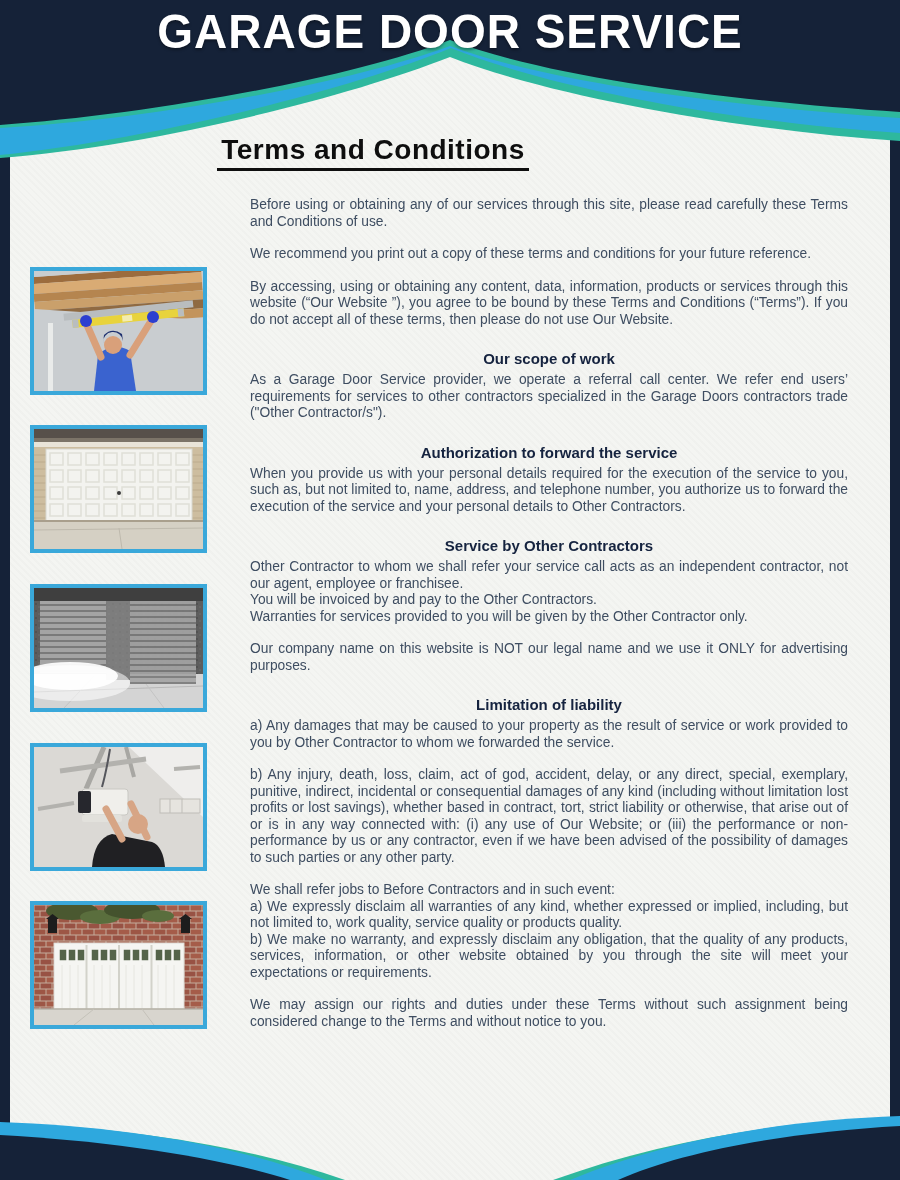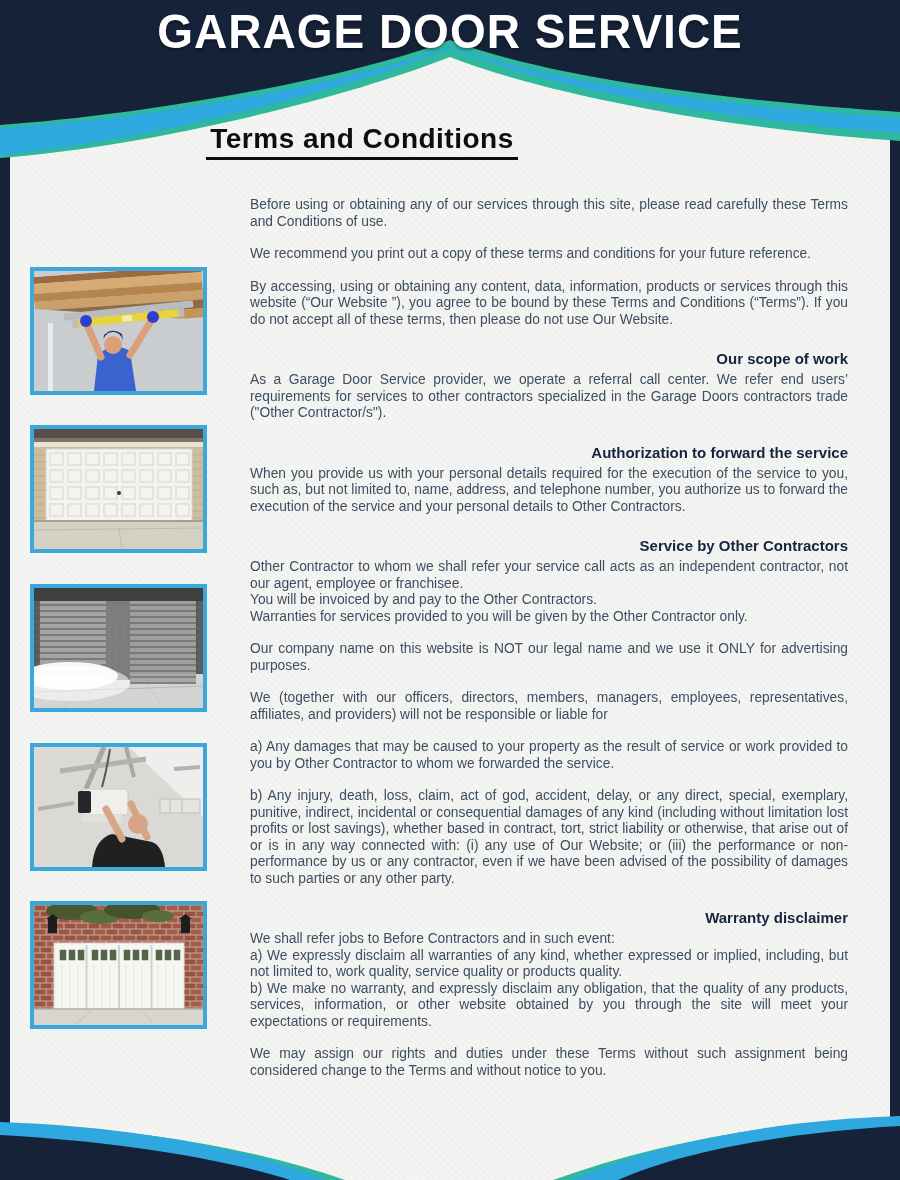--- a/index.html
+++ b/index.html
@@ -15,41 +15,41 @@
   }
   .wave-top{position:absolute;top:0;left:0;width:900px;height:162px;display:block;}
   .wave-bottom{position:absolute;bottom:0;left:0;width:900px;height:85px;display:block;}
   .site-title{
     position:absolute;top:4px;left:0;width:900px;text-align:center;margin:0;
     color:#ffffff;font-size:46px;font-weight:bold;letter-spacing:1px;
     transform:scaleY(1.04);text-shadow:0 2px 3px rgba(0,0,0,0.35);
     z-index:5;
   }
   .page-subtitle{
-    position:absolute;top:122px;left:0;width:722px;text-align:center;margin:1px;z-index:5;
+    position:absolute;top:122px;left:0;width:722px;text-align:center;margin:12px;z-index:5;
   }
   .page-subtitle span{
     display:inline-block;color:#0e0e0e;font-size:28px;font-weight:bold;
     border-bottom:3px solid #0e0e0e;padding:0 4px 2px 4px;letter-spacing:0.5px;
   }
   .photo{
     position:absolute;left:30px;width:169px;height:120px;
     border:4px solid #3aa8da;background:#fff;z-index:4;
   }
   .photo svg{display:block;}
   .p1{top:267px;} .p2{top:425px;} .p3{top:584px;} .p4{top:743px;} .p5{top:901px;}
   .text-col{
     position:absolute;left:238px;top:197px;width:598px;z-index:4;
     color:#3e4d61;font-size:13.8px;line-height:16.5px;text-align:justify;margin-left:12px;
   }
   .text-col p{margin:0;}
   .text-col p.mb{margin-bottom:16px;}
   .text-col h3{
     margin:22px 0 5px 0;color:#15233f;font-size:15px;line-height:17px;
-    font-weight:bold;text-align:right;
+    font-weight:bold;text-align:center;
   }
   .text-col p:first-child{margin-top:0;}
 </style>
 </head>
 <body>
 
 <div class="content-bg"></div>
 
 <svg class="wave-top" viewBox="0 0 900 162" preserveAspectRatio="none">
   <path fill="#2eb89e" d="M0,0 H900 V141 C760,132 560,100 450,57 C340,100 150,146 0,158 Z"></path>
@@ -278,25 +278,24 @@
 
   <h3>Authorization to forward the service</h3>
   <p class="mb">When you provide us with your personal details required for the execution of the service to you, such as, but not limited to, name, address, and telephone number, you authorize us to forward the execution of the service and your personal details to Other Contractors.</p>
 
   <h3>Service by Other Contractors</h3>
   <p>Other Contractor to whom we shall refer your service call acts as an independent contractor, not our agent, employee or franchisee.</p>
   <p>You will be invoiced by and pay to the Other Contractors.</p>
   <p class="mb">Warranties for services provided to you will be given by the Other Contractor only.</p>
   <p class="mb">Our company name on this website is NOT our legal name and we use it ONLY for advertising purposes.</p>
 
-  <p class="mb">We (together with our officers, directors, members, managers, employees, representatives, affiliates, and providers) will not be responsible or liable for</p>
+  <h3>Limitation of liability</h3>
   <p class="mb">a) Any damages that may be caused to your property as the result of service or work provided to you by Other Contractor to whom we forwarded the service.</p>
   <p class="mb">b) Any injury, death, loss, claim, act of god, accident, delay, or any direct, special, exemplary, punitive, indirect, incidental or consequential damages of any kind (including without limitation lost profits or lost savings), whether based in contract, tort, strict liability or otherwise, that arise out of or is in any way connected with: (i) any use of Our Website; or (iii) the performance or non-performance by us or any contractor, even if we have been advised of the possibility of damages to such parties or any other party.</p>
 
-  <h3>Warranty disclaimer</h3>
   <p>We shall refer jobs to Before Contractors and in such event:</p>
   <p>a) We expressly disclaim all warranties of any kind, whether expressed or implied, including, but not limited to, work quality, service quality or products quality.</p>
   <p class="mb">b) We make no warranty, and expressly disclaim any obligation, that the quality of any products, services, information, or other website obtained by you through the site will meet your expectations or requirements.</p>
 
   <p class="mb">We may assign our rights and duties under these Terms without such assignment being considered change to the Terms and without notice to you.</p>
 </div>
 
 <svg class="wave-bottom" viewBox="0 0 900 85" preserveAspectRatio="none">
   <path fill="#2eb89e" d="M0,28 C120,32 245,50 345,85 L0,85 Z"></path>
   <path fill="#2ea8de" d="M0,27 C115,31 232,48 326,85 L0,85 Z"></path>

